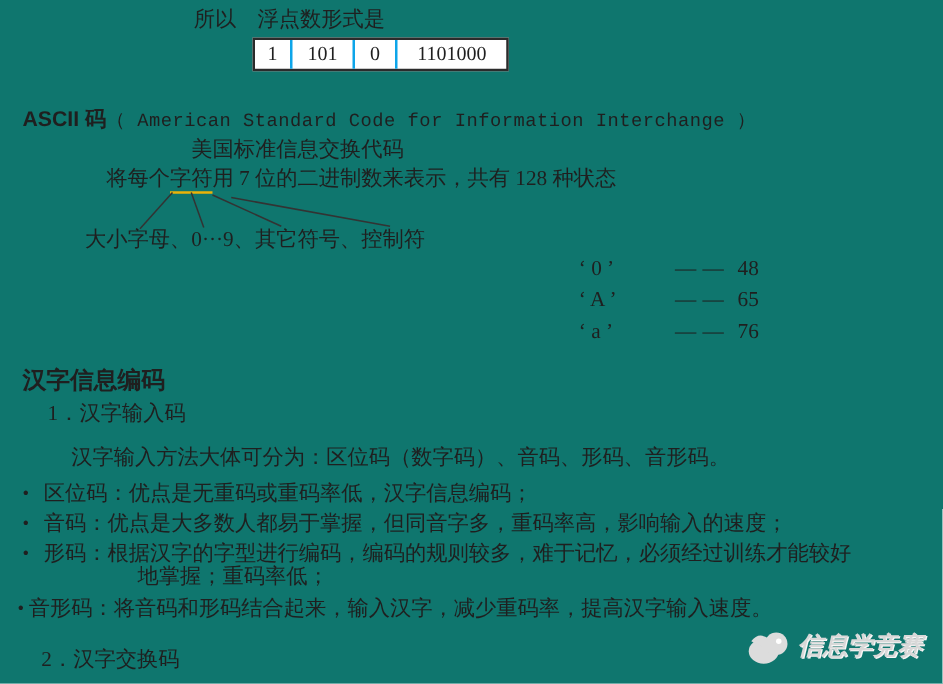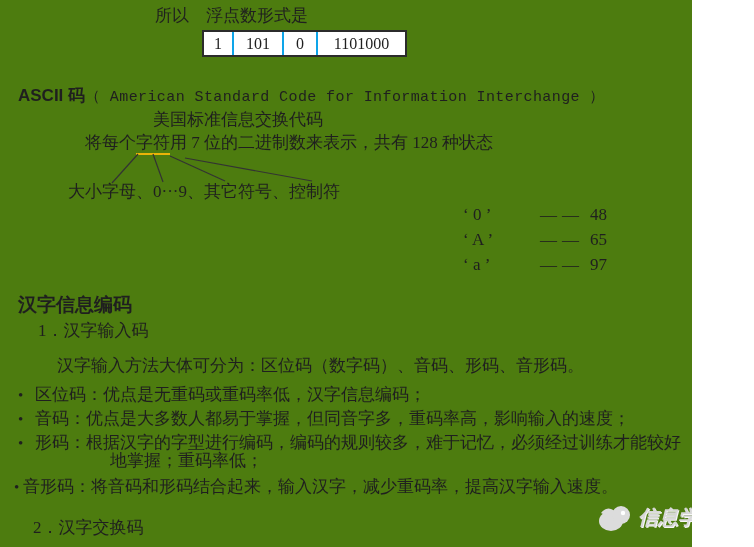--- a/index.html
+++ b/index.html
@@ -1,19 +1,19 @@
 <!DOCTYPE html>
 <html><head>
 <meta charset="utf-8">
 <style>
   html,body{margin:0;padding:0;background:#ffffff;}
   #canvas{
     position:relative;
-    width:692px;height:547px;
-    background:#4d7c0f;
+    width:754px;height:547px;
+    background:#0f766e;
     font-family:"Liberation Serif","DejaVu Serif",serif;
     color:#1f1f1f;
     font-size:17px;
     line-height:20px;
     overflow:hidden;
   }
   .abs{position:absolute;white-space:nowrap;}
   .hei{font-family:"Liberation Sans","DejaVu Sans",sans-serif;font-weight:bold;}
   .mono{font-family:"Liberation Mono","DejaVu Sans Mono",monospace;font-size:15px;letter-spacing:0.4px;}
   .float-table{display:flex;border:2px solid #2b2b2b;background:#fff;}
@@ -82,21 +82,21 @@
       <span>48</span>
     </div>
     <div class="ex-row">
       <span class="ex-char">‘ A ’</span>
       <span class="ex-dash">——</span>
       <span>65</span>
     </div>
     <div class="ex-row">
       <span class="ex-char">‘ a ’</span>
       <span class="ex-dash">——</span>
-      <span>97</span>
+      <span>76</span>
     </div>
   </div>
 
   <div class="abs hei h2" style="left:18px;top:294px;">汉字信息编码</div>
 
   <div class="abs" style="left:38px;top:321px;">1．汉字输入码</div>
 
   <div class="abs" style="left:57px;top:356px;">汉字输入方法大体可分为：区位码（数字码）、音码、形码、音形码。</div>
 
   <div class="abs bullet-row" style="left:18px;top:385px;">

